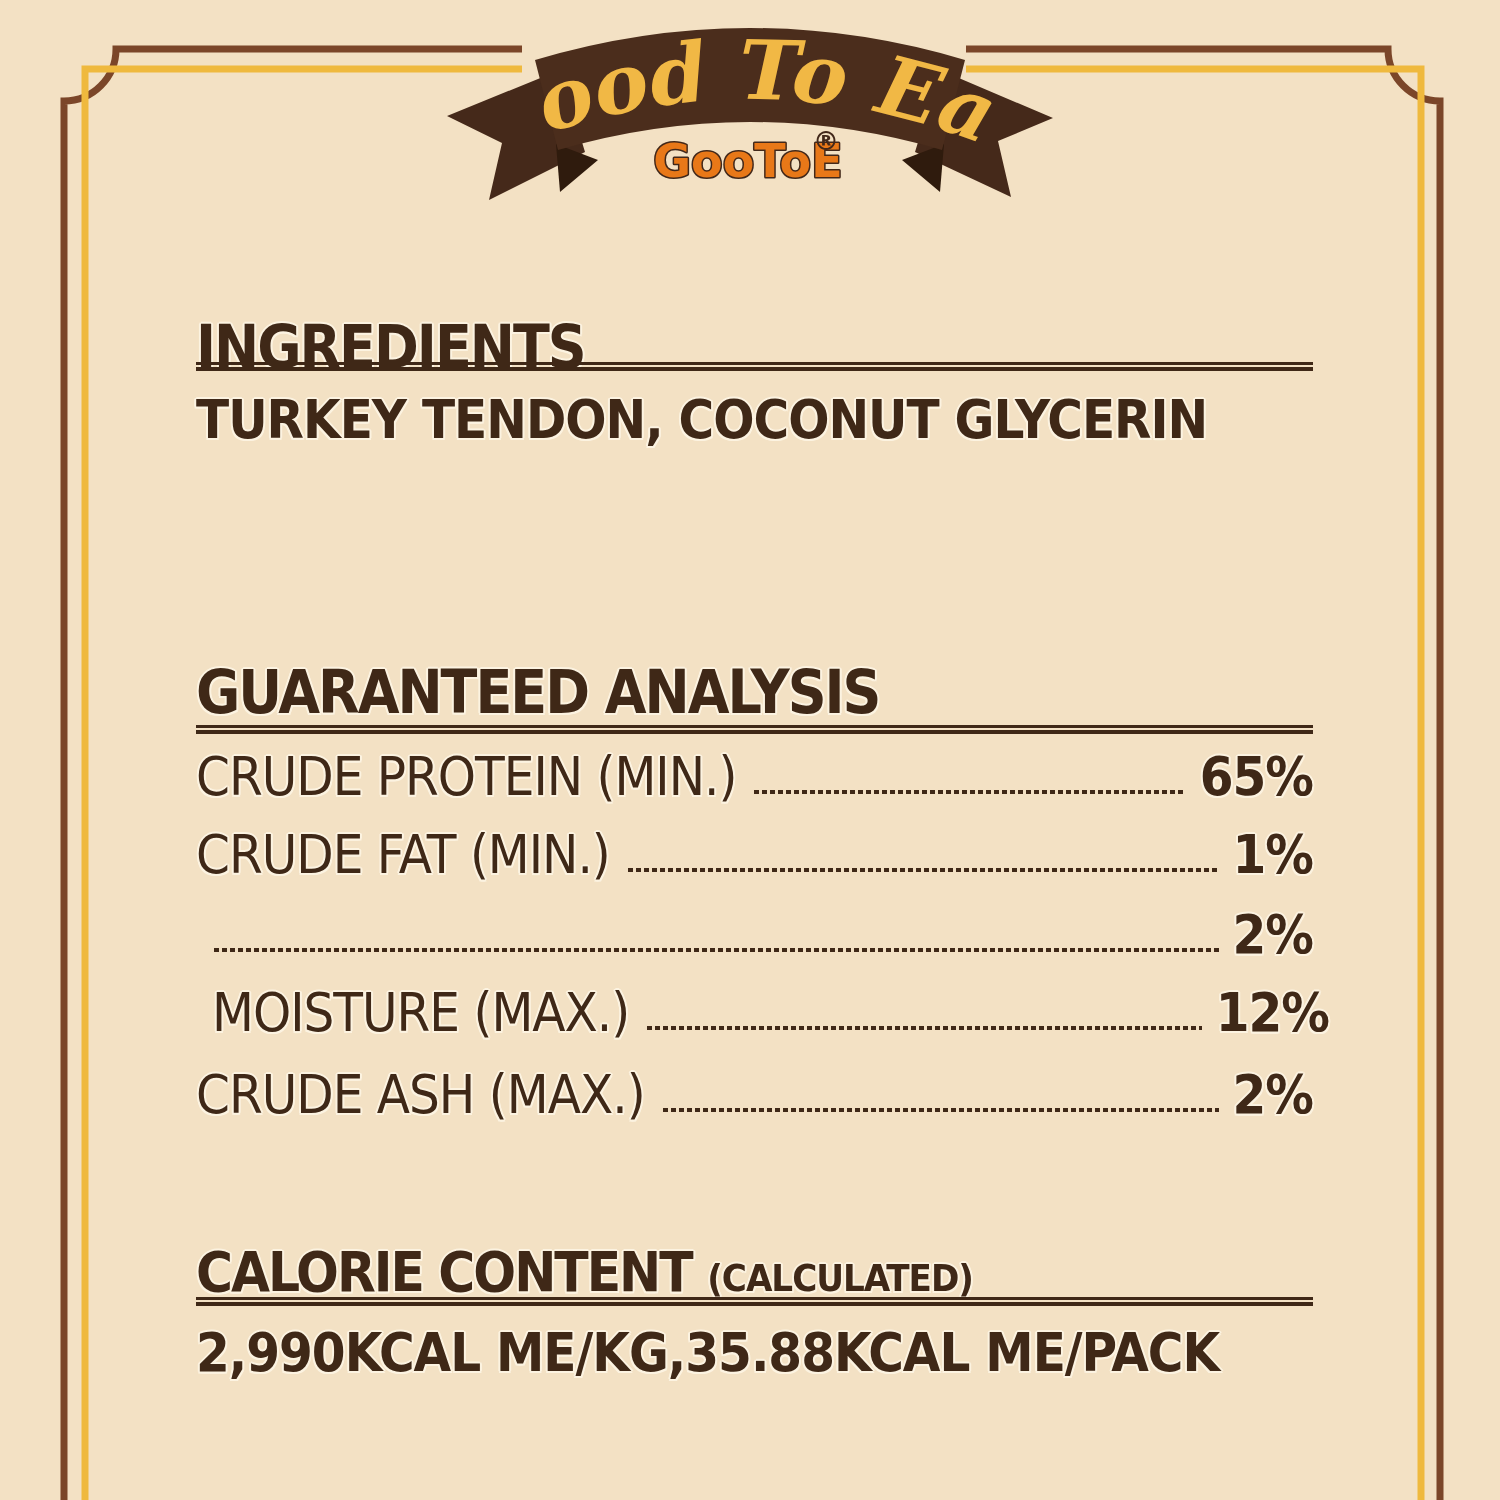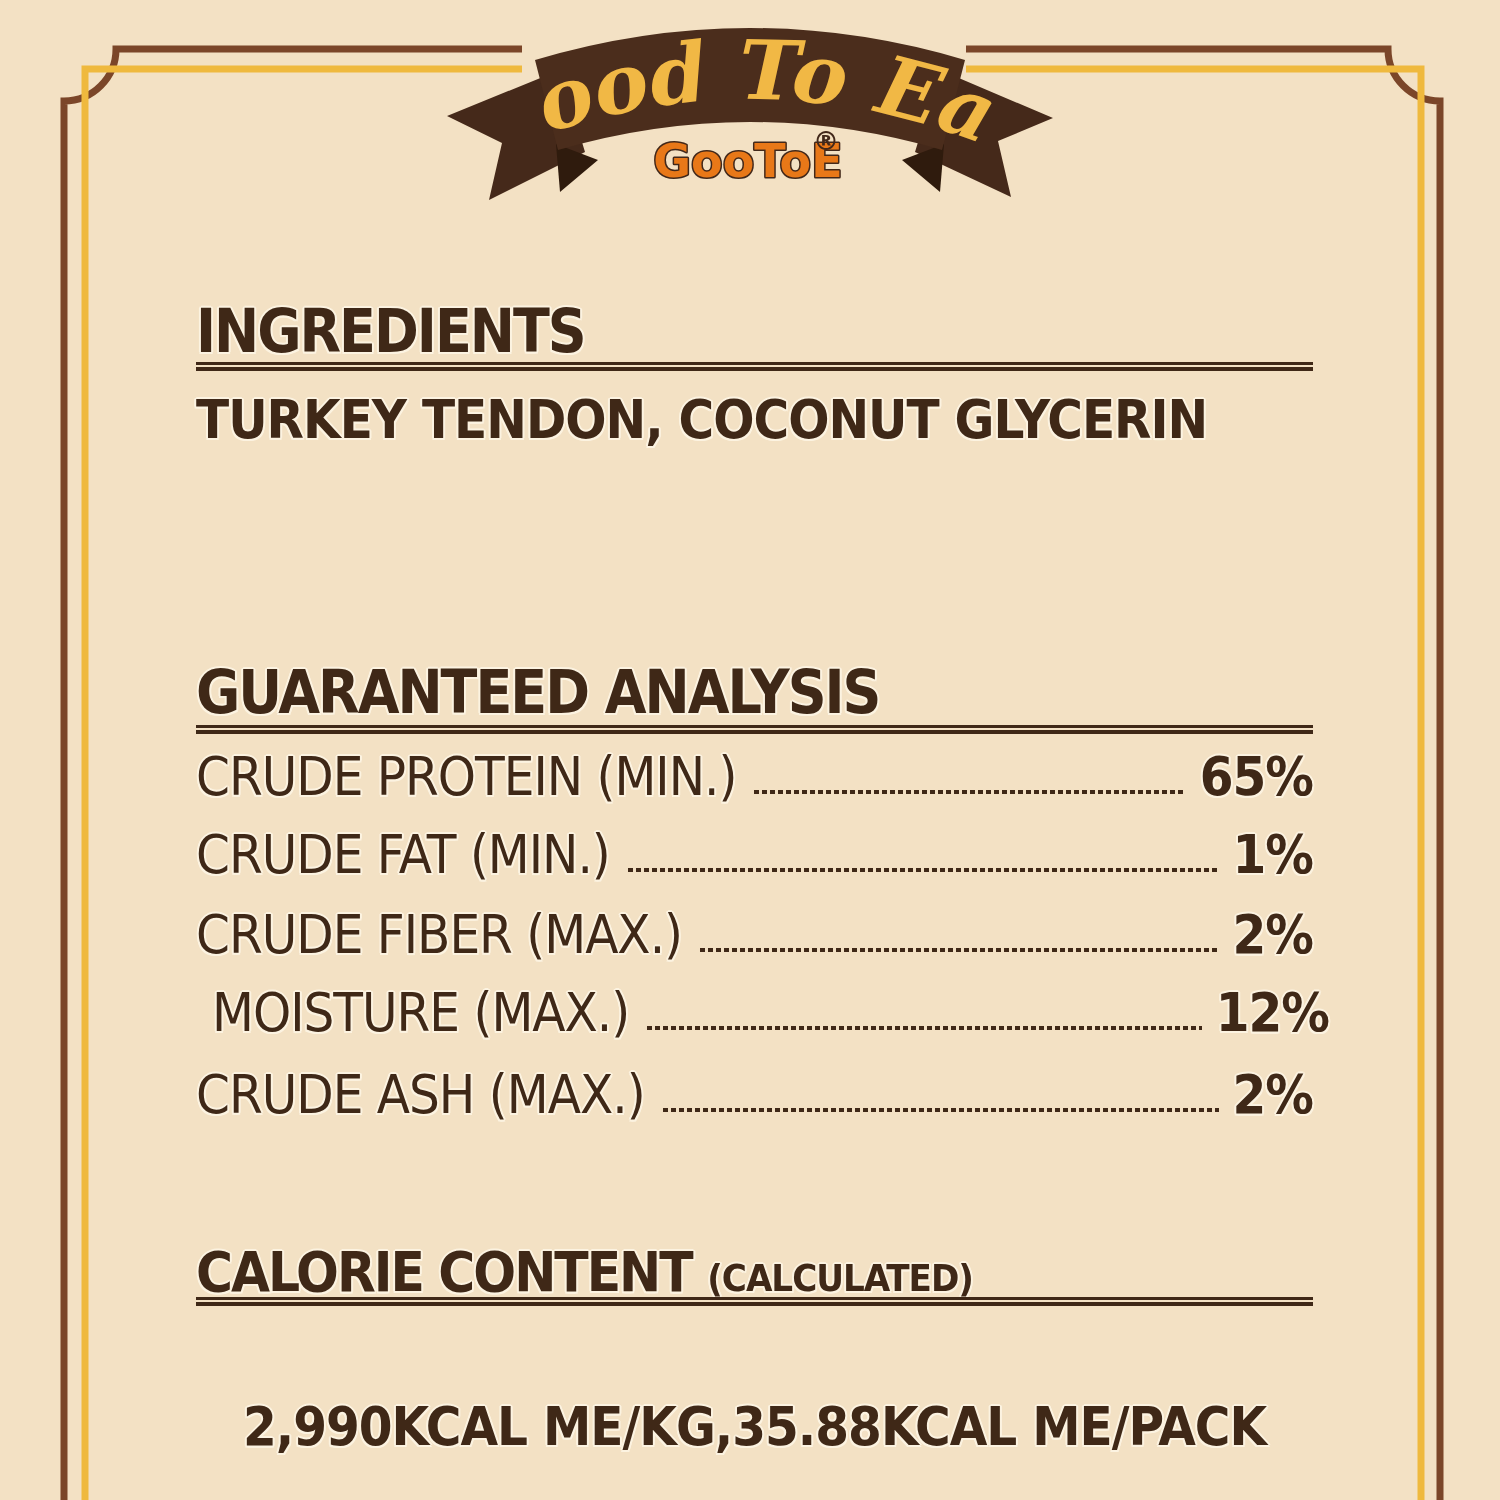--- a/index.html
+++ b/index.html
@@ -66,53 +66,52 @@
       </defs>
       <text font-family="DejaVu Serif, serif" font-style="italic" font-weight="bold" font-size="82" fill="#F1B845" text-anchor="middle">
         <textPath href="#bannerArc" startOffset="50%">Good To Eat</textPath>
       </text>
 
       <text x="748" y="177" text-anchor="middle" font-family="DejaVu Sans, sans-serif" font-weight="bold" font-size="46" fill="#E87818" stroke="#42281A" stroke-width="3" paint-order="stroke" stroke-linejoin="round">GooToE</text>
       <text x="826" y="150" text-anchor="middle" font-family="DejaVu Sans, sans-serif" font-weight="bold" font-size="26" fill="#42281A">®</text>
     </g>
   </svg>
 
-  <div class="sec heading halo" style="top:301px;">INGREDIENTS</div>
+  <div class="sec heading halo" style="top:317px;">INGREDIENTS</div>
   <div class="rule" style="top:362px;"></div>
   <div class="sec heading halo" style="top:662px;">GUARANTEED ANALYSIS</div>
 
   <div class="sec bodytext halo" style="top:390px;">TURKEY TENDON, COCONUT GLYCERIN</div>
   <div class="rule" style="top:725px;"></div>
 
   <div class="ga-row" style="top:748px;">
     <span class="lbl halo">CRUDE PROTEIN (MIN.)</span>
     <span class="leader"></span>
     <span class="val halo">65%</span>
   </div>
   <div class="ga-row" style="top:826px;">
     <span class="lbl halo">CRUDE FAT (MIN.)</span>
     <span class="leader"></span>
     <span class="val halo">1%</span>
   </div>
   <div class="ga-row" style="top:906px;">
-    <span class="lbl halo">CRUDE FIBER (MAX.)</span>
     <span class="leader"></span>
     <span class="val halo">2%</span>
   </div>
   <div class="ga-row" style="top:984px;margin-left:16px;">
     <span class="lbl halo">MOISTURE (MAX.)</span>
     <span class="leader"></span>
     <span class="val halo">12%</span>
   </div>
   <div class="ga-row" style="top:1066px;">
     <span class="lbl halo">CRUDE ASH (MAX.)</span>
     <span class="leader"></span>
     <span class="val halo">2%</span>
   </div>
 
   <div class="sec heading heading-small halo" style="top:1244px;">
     <span>CALORIE CONTENT</span>
     <span class="suffix"> <span>(CALCULATED)</span></span>
   </div>
   <div class="rule" style="top:1297px;"></div>
-  <div class="sec bodytext halo" style="top:1397px;text-align:center;">2,990KCAL ME/KG,35.88KCAL ME/PACK</div>
+  <div class="sec bodytext halo" style="top:1323px;">2,990KCAL ME/KG,35.88KCAL ME/PACK</div>
 
 </div>
 
 </body></html>

